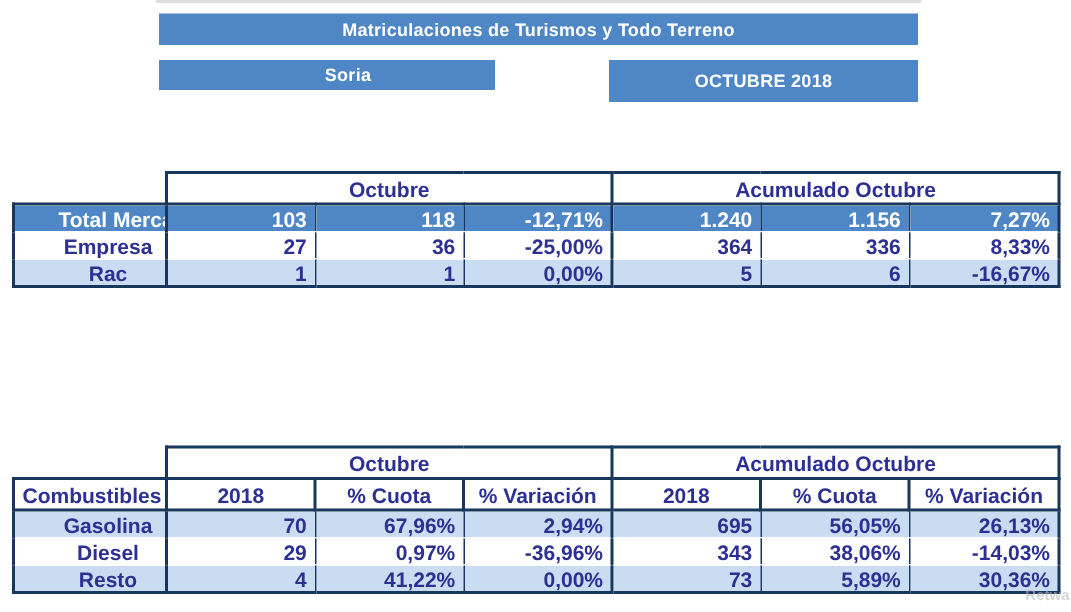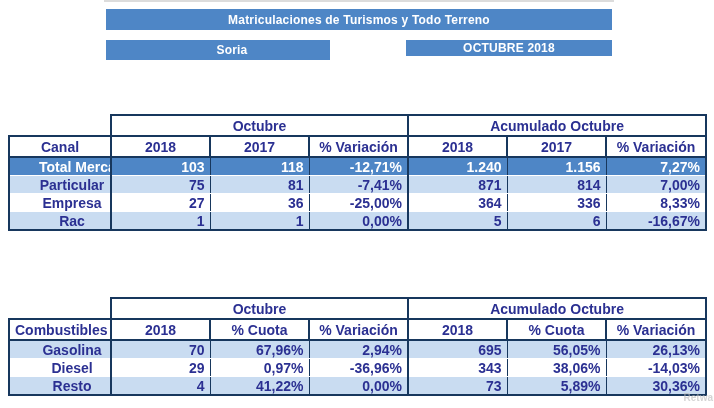--- a/index.html
+++ b/index.html
@@ -9,21 +9,21 @@
     -webkit-font-smoothing:antialiased;overflow:hidden;
   }
   .topline{position:absolute;top:0;left:104px;width:510px;height:2px;background:#dcdcdc;}
   .bar{
     position:absolute;background:#4E86C6;color:#ffffff;
     font-size:12px;text-align:left;display:flex;align-items:center;justify-content:center;
     letter-spacing:.2px;
   }
   .bar.title{left:106px;top:9px;width:506px;height:21px;}
   .bar.region{left:106px;top:40px;width:196px;height:20px;padding-left:28px;}
-  .bar.period{left:406px;top:40px;width:206px;height:16px;}
+  .bar.period{left:406px;top:40px;width:206px;height:28px;}
 
   table.tbl{
     position:absolute;left:8px;border-collapse:collapse;table-layout:fixed;
     width:697px;font-size:14px;color:#2B3092;
   }
   #t1{top:114px;}
   #t2{top:297px;}
   .tbl td{
     padding:0 5px;white-space:nowrap;overflow:hidden;vertical-align:middle;
     font-weight:bold;
@@ -69,46 +69,28 @@
     <col style="width:99px">
       <col style="width:99px">
       <col style="width:100px">
   </colgroup>
   <tbody>
       <tr class="grp">
     <td class="nocell"></td>
     <td colspan="3">Octubre</td>
     <td colspan="3">Acumulado Octubre</td>
   </tr>
-  <tr class="cols">
-    <td>Canal</td>
-    <td>2018</td>
-    <td>2017</td>
-    <td>% Variación</td>
-    <td>2018</td>
-    <td>2017</td>
-    <td>% Variación</td>
-  </tr>
   <tr class="data total">
     <td class="lbl">Total Mercado</td>
     <td>103</td>
     <td>118</td>
     <td>-12,71%</td>
     <td class="gs">1.240</td>
     <td>1.156</td>
     <td class="last">7,27%</td>
-  </tr>
-  <tr class="data light">
-    <td class="lbl">Particular</td>
-    <td>75</td>
-    <td>81</td>
-    <td>-7,41%</td>
-    <td class="gs">871</td>
-    <td>814</td>
-    <td class="last">7,00%</td>
   </tr>
   <tr class="data plain">
     <td class="lbl">Empresa</td>
     <td>27</td>
     <td>36</td>
     <td>-25,00%</td>
     <td class="gs">364</td>
     <td>336</td>
     <td class="last">8,33%</td>
   </tr>

